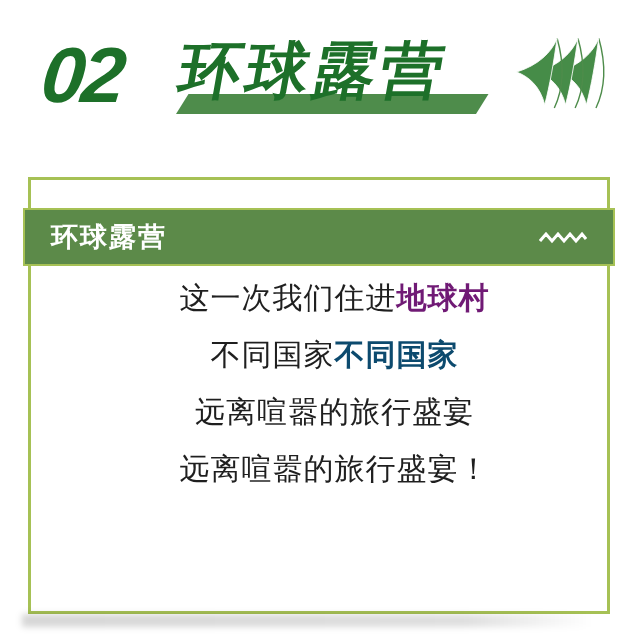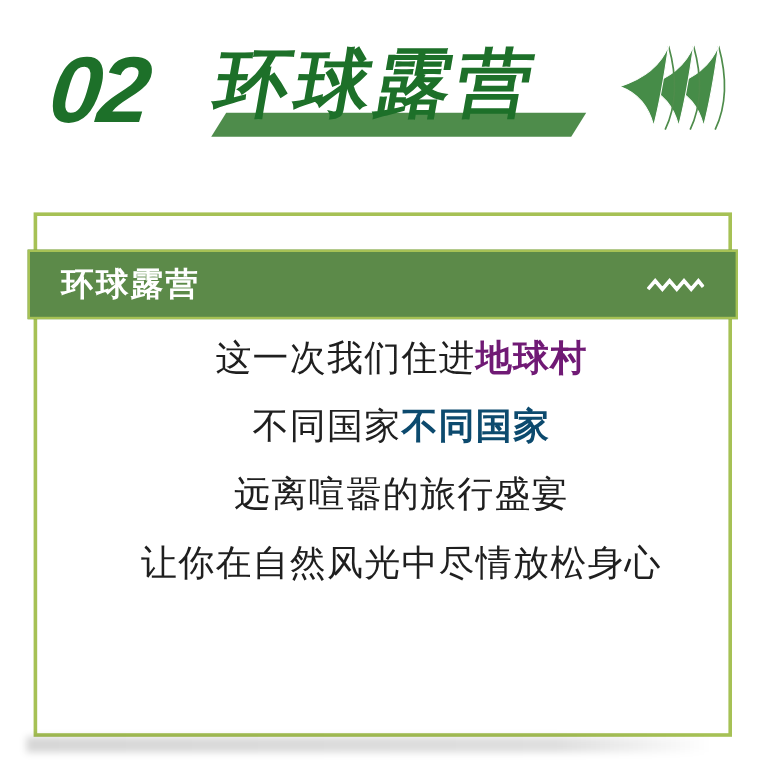--- a/index.html
+++ b/index.html
@@ -122,17 +122,17 @@
         <span class="hl hl-teal">地球村</span>
     </p>
     <p class="line">
       <span>不同国家</span>
         <span class="hl hl-lime">不同国家</span>
     </p>
     <p class="line">
       <span>远离喧嚣的旅行盛宴</span>
     </p>
     <p class="line">
-      <span>让你在自然风光中尽情放松身心</span>
+      <span>远离喧嚣的旅行盛宴！</span>
     </p>
   </div>
 
 </div>
 
 </body></html>

